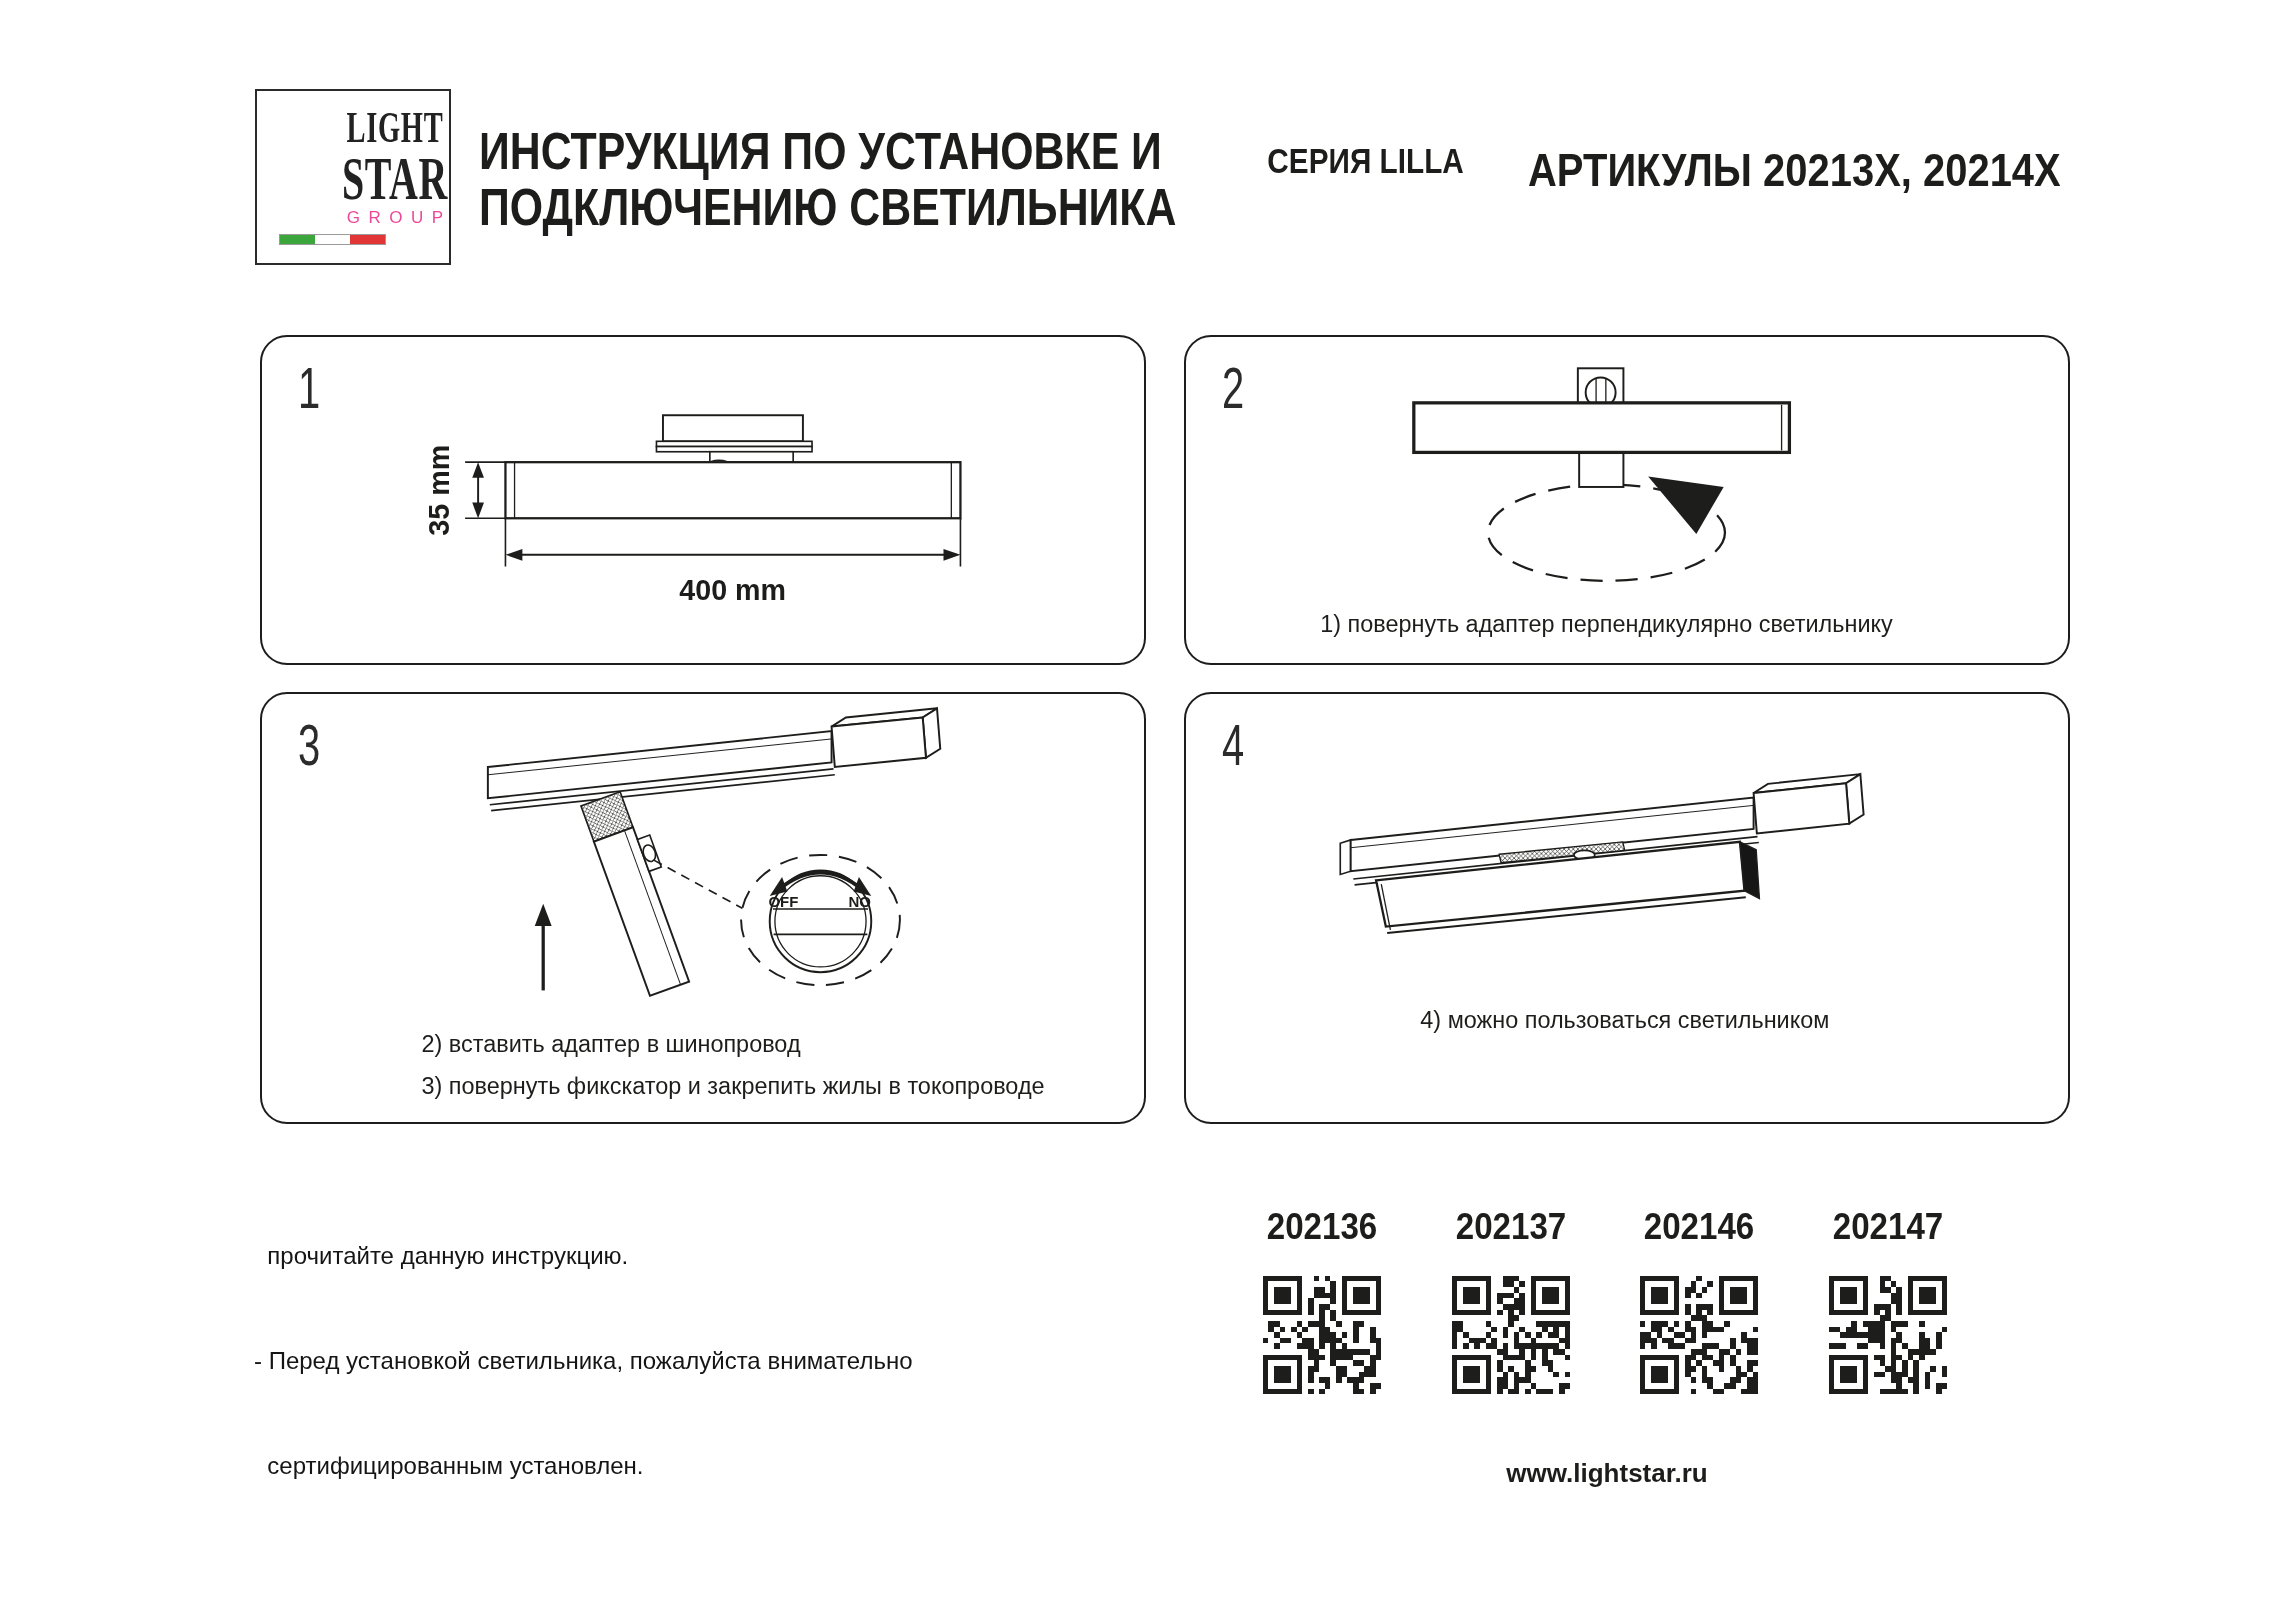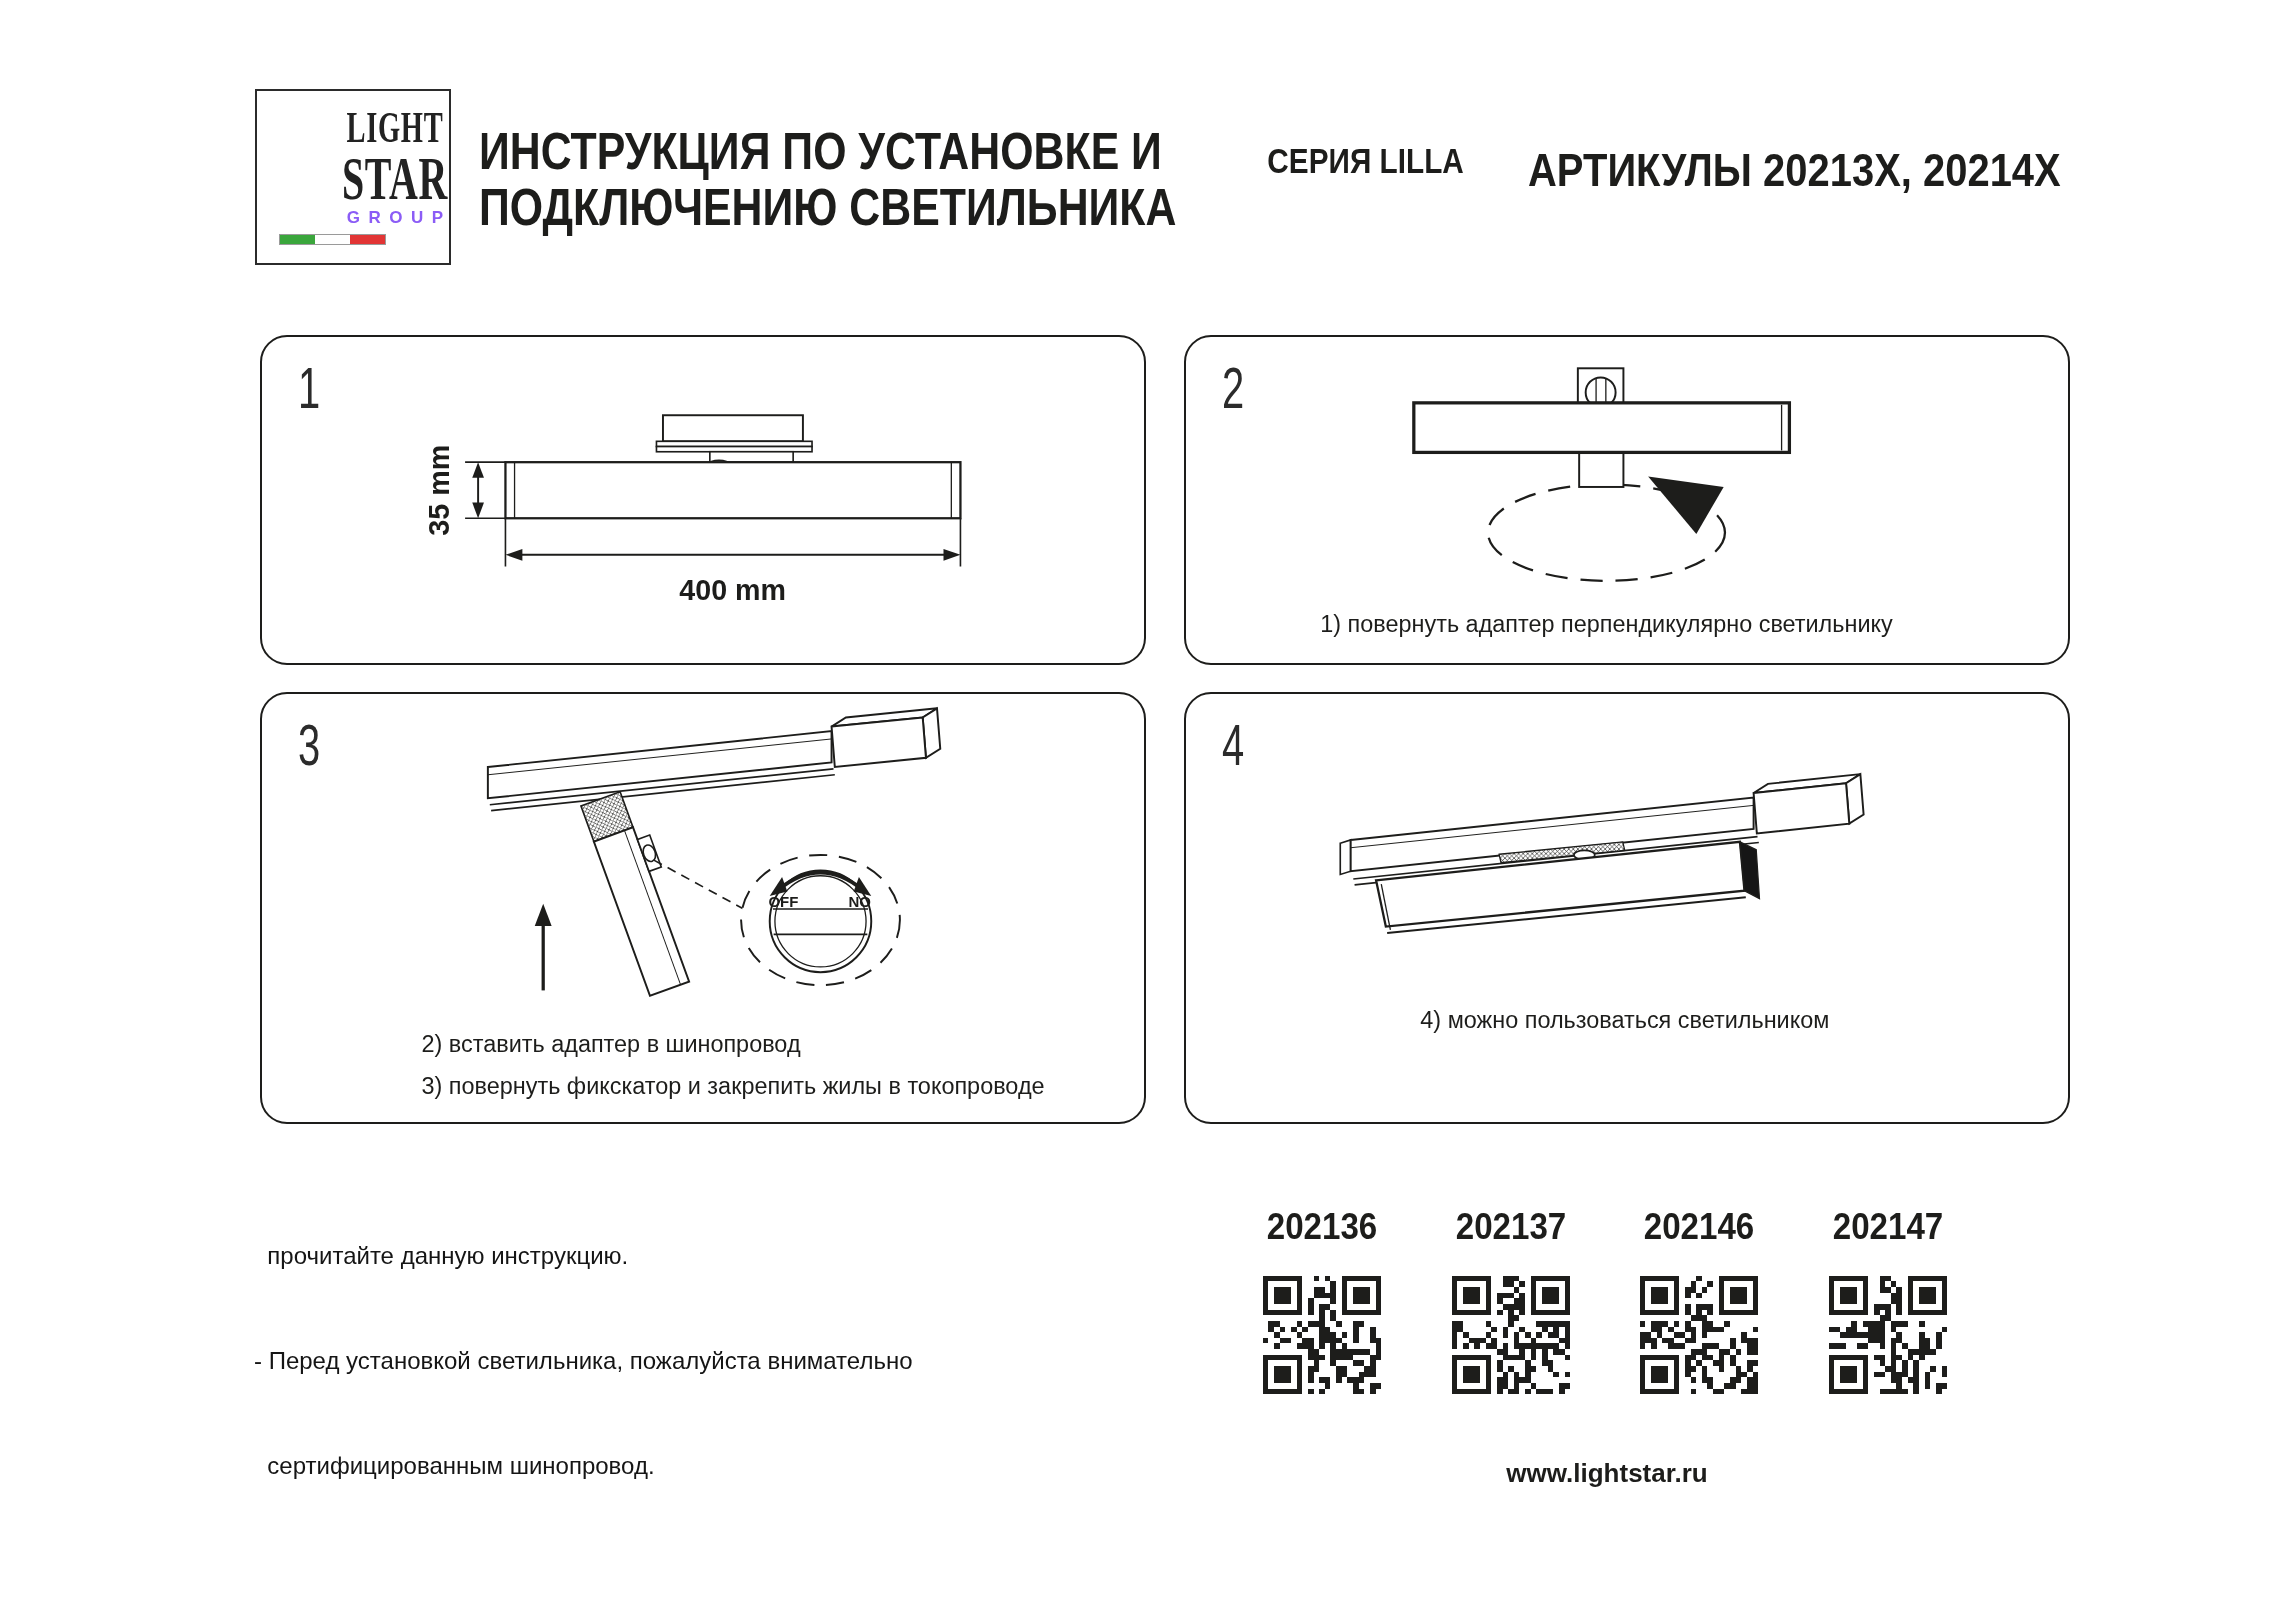--- a/index.html
+++ b/index.html
@@ -6,22 +6,22 @@
   .page{position:relative;width:2284px;height:1616px;background:#fff;
         font-family:"Liberation Sans",sans-serif;color:#1d1d1b;overflow:hidden;}
   .abs{position:absolute;}
 
   
   .logo-box{left:255px;top:89px;width:150px;height:172px;border:2px solid #2b2b2b;background:#fff;padding-left:42px;}
   .logo-word{position:absolute;width:100%;text-align:center;font-family:"Liberation Serif",serif;
              font-weight:bold;color:#222;line-height:1;}
   .logo-light{top:13px;font-size:30px;letter-spacing:0.7px;transform:scale(0.95,1.5);transform-origin:center top;}
   .logo-star{top:57px;font-size:42px;letter-spacing:0.7px;transform:scale(0.95,1.45);transform-origin:center top;}
-  .logo-group{top:118px;font-family:"Liberation Sans",sans-serif;font-weight:700;font-size:17px;
-              letter-spacing:8.5px;text-indent:8.5px;color:#8b5cf6;}
+  .logo-group{top:118px;font-family:"Liberation Sans",sans-serif;font-weight:400;font-size:17px;
+              letter-spacing:8.5px;text-indent:8.5px;color:#ec4899;}
   .logo-flag{position:absolute;left:21.5px;top:143px;width:105px;height:8.5px;display:flex;border:0.7px solid #9a9a9a;}
   .logo-flag span{flex:1;}
 
   
   .page-title{left:479px;top:124px;font-size:51px;font-weight:bold;line-height:56px;
               transform:scaleX(0.84);transform-origin:left top;white-space:nowrap;color:#1d1d1b;}
   .series-block{left:1250px;top:125px;width:716px;display:flex;flex-direction:row;align-items:center;}
   .series-line{font-size:35px;font-weight:bold;transform:scaleX(0.85);white-space:nowrap;}
   .articles-line{margin-top:17px;font-size:47px;font-weight:bold;transform:scaleX(0.85);white-space:nowrap;}
 
@@ -201,21 +201,21 @@
         <line x1="300" y1="292" x2="314" y2="362" stroke-width="2"></line>
       </g>
       <text class="cap" x="360" y="512">4) можно пользоваться светильником</text>
     </svg>
     <div class="step-number">4</div>
   </div>
 
   <div class="abs warnings">
     <div>  прочитайте данную инструкцию.</div>
     <div>- Перед установкой светильника, пожалуйста внимательно</div>
-    <div>  сертифицированным шинопровод.</div>
+    <div>  сертифицированным установлен.</div>
     
     
     
     
     
     
     
   </div>
 
   <div class="qr-item" style="left:1253px">

